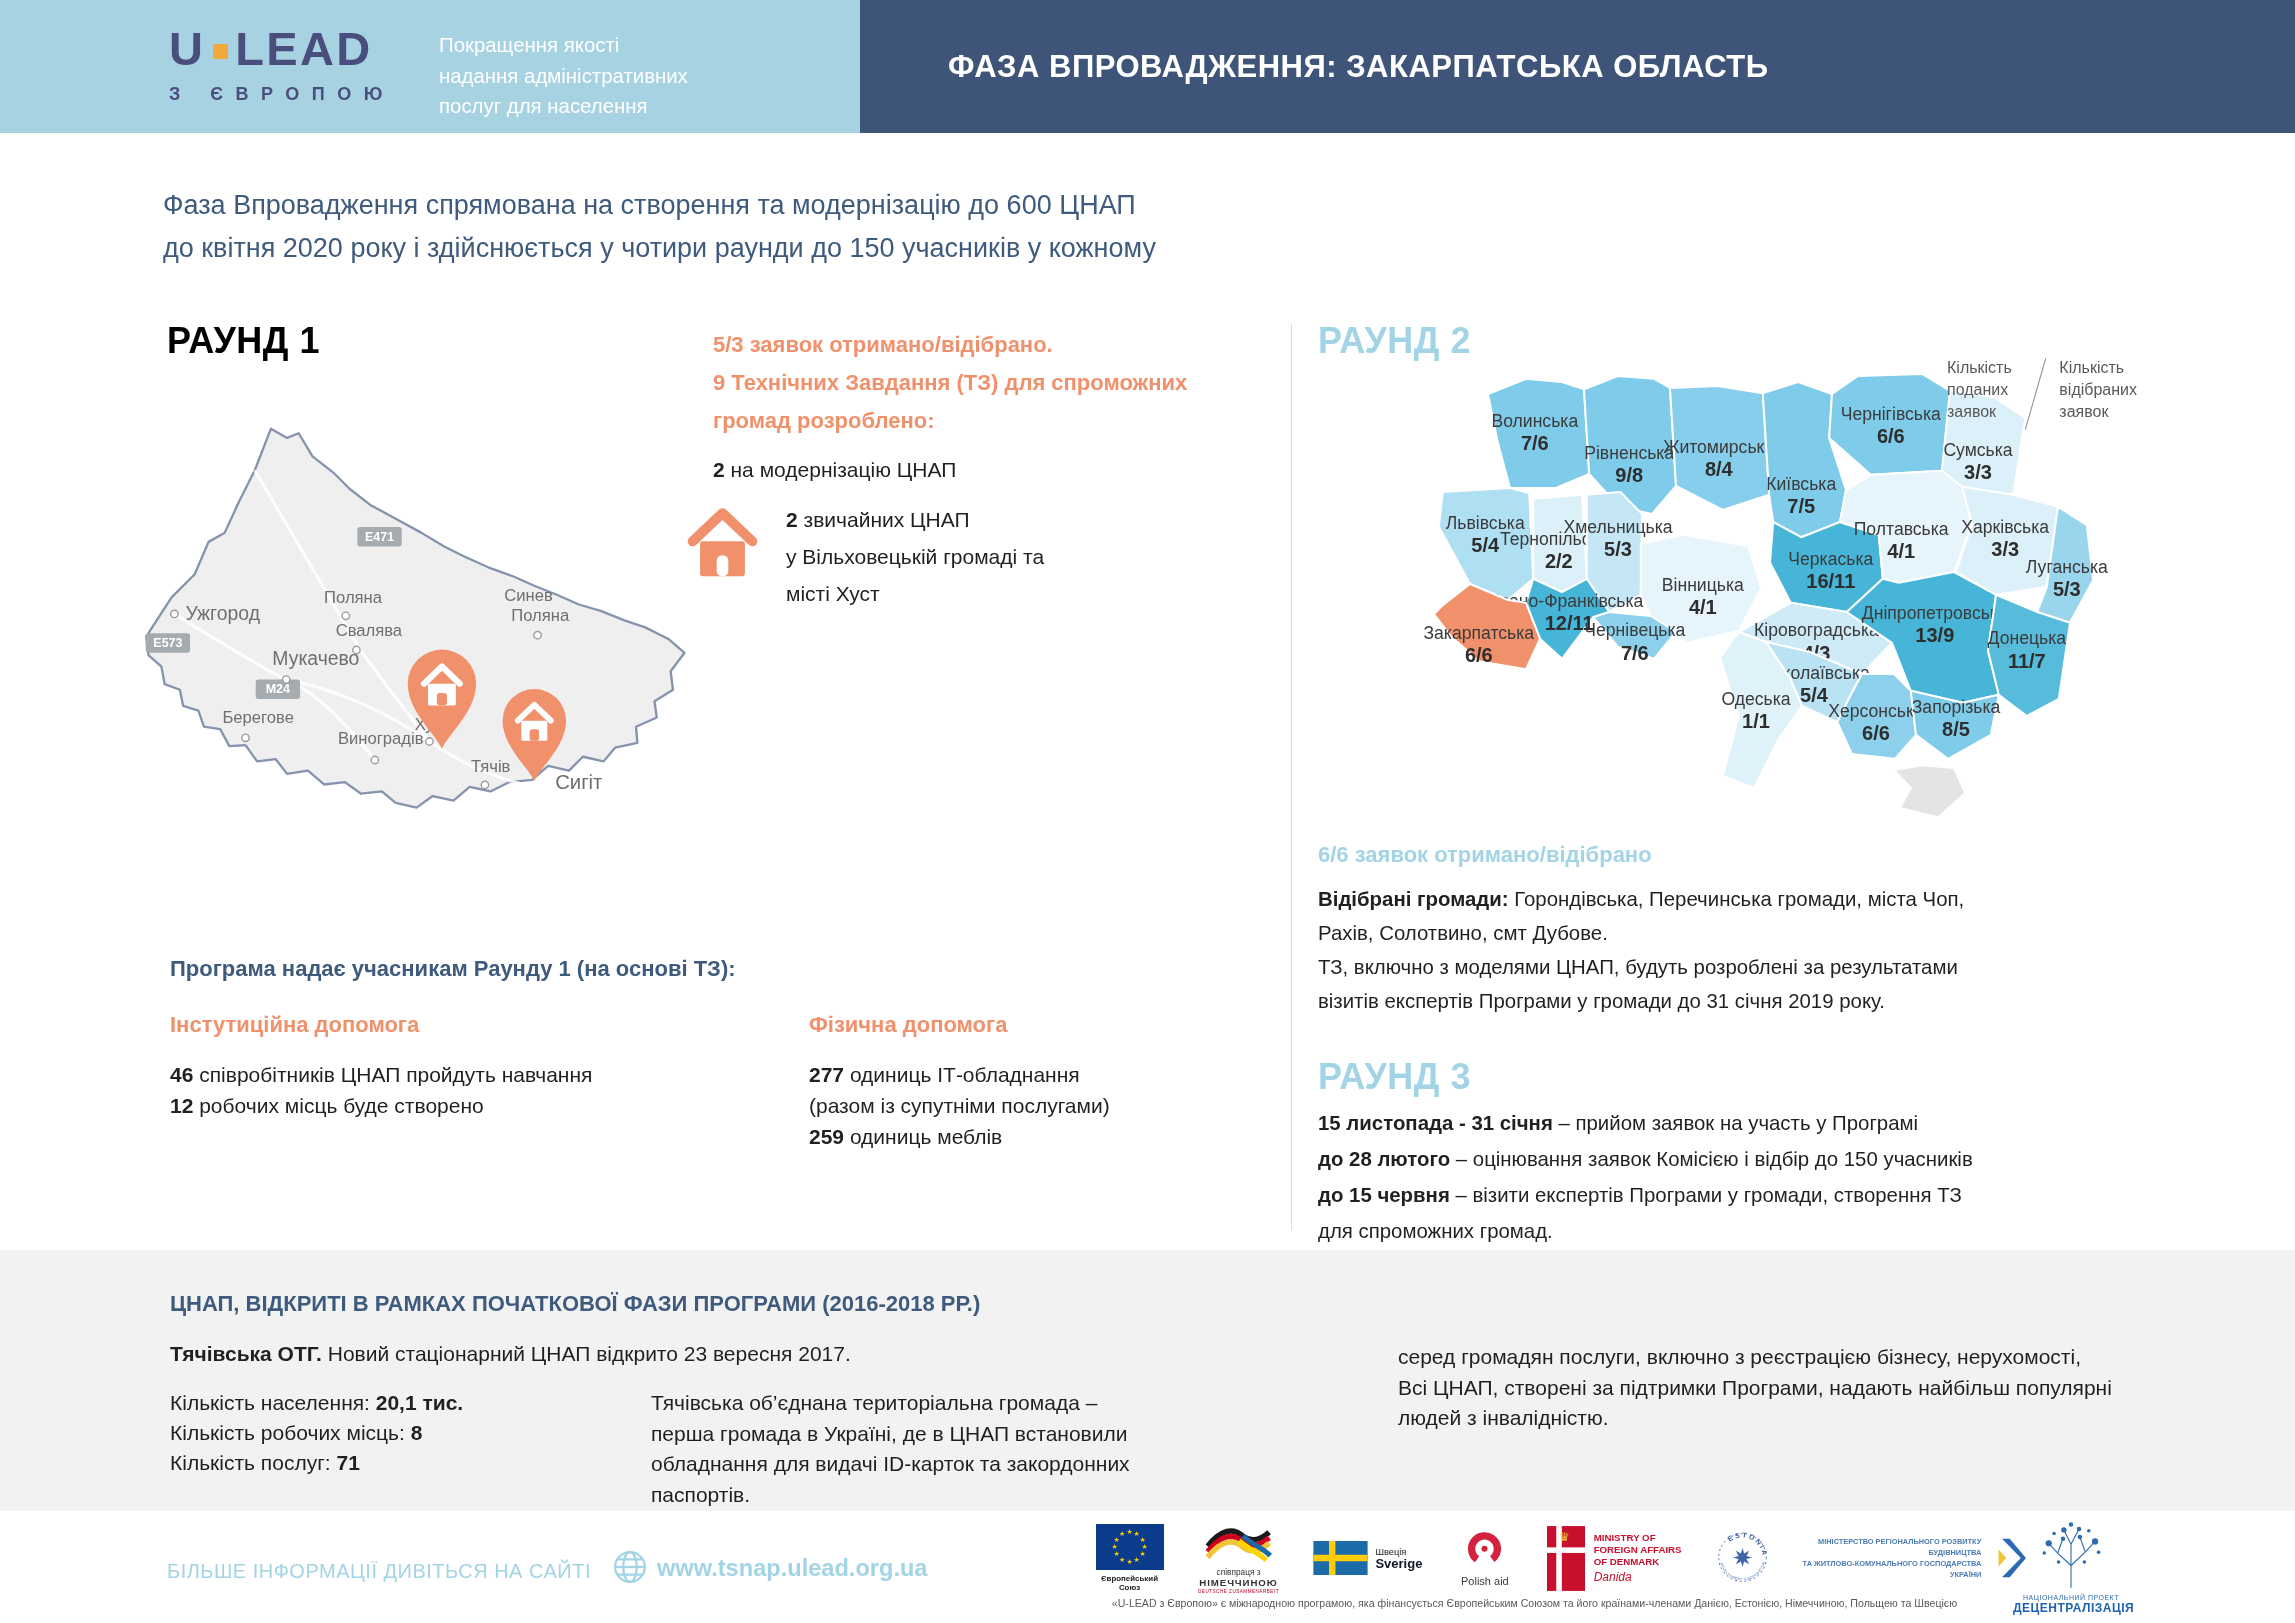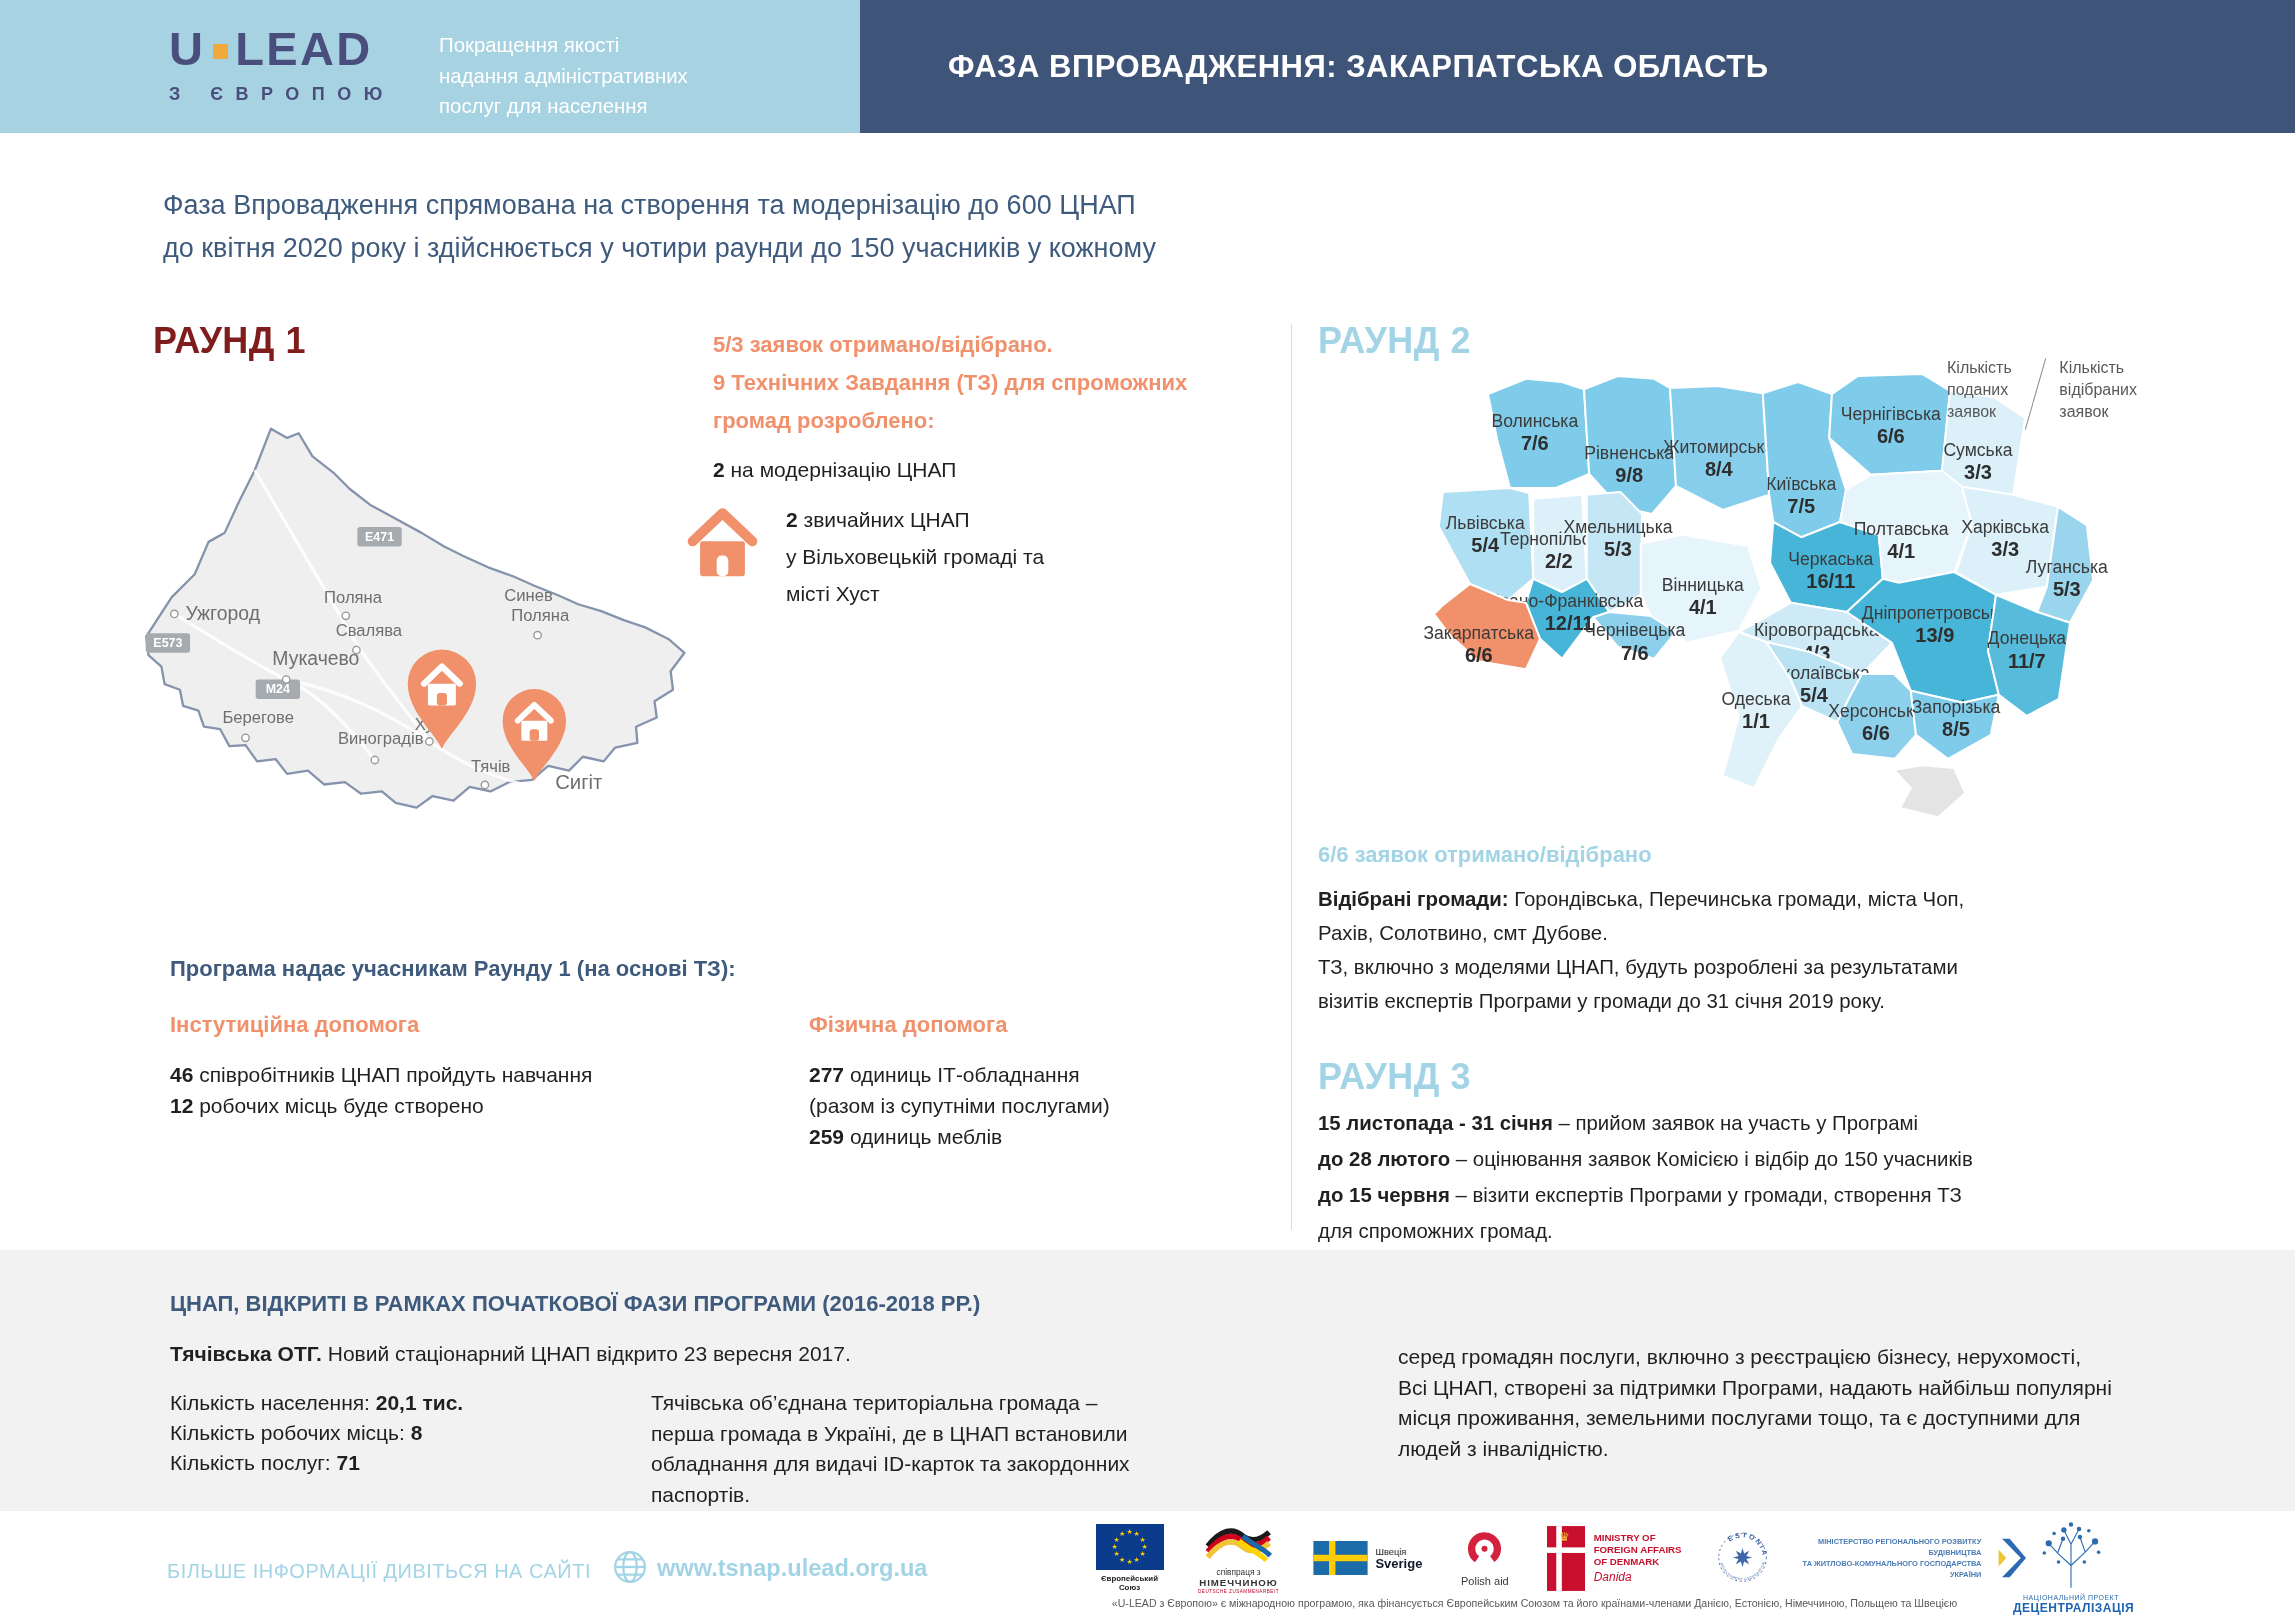--- a/index.html
+++ b/index.html
@@ -16,21 +16,21 @@
   .logo-row{display:flex;align-items:center;font-size:47px;font-weight:800;color:#4A4E7C;letter-spacing:2.3px;line-height:1}
   .logo-square{width:15.3px;height:15.3px;background:#F2A93B;display:inline-block;margin:4.6px 7.4px 0 7.4px}
   .logo-sub{margin-top:12px;font-size:18px;font-weight:700;color:#4A4E7C;letter-spacing:12.5px;white-space:nowrap}
   .tagline{position:absolute;left:439px;top:30px;color:#fff;font-size:20.4px;line-height:30.5px;font-weight:400}
 
   
   .intro{position:absolute;left:163px;top:184px;font-size:27px;line-height:43px;color:#3E5A7D;font-weight:500;white-space:nowrap}
 
   
   .h-round{position:absolute;font-size:36px;font-weight:800;letter-spacing:0.5px;white-space:nowrap}
-  #round1-h{left:153px;top:320px;color:#7f1d1d}
+  #round1-h{left:167px;top:320px;color:#000000}
   #round2-h{left:1318px;top:320px;color:#A2D4E6}
   #round3-h{left:1318px;top:1056px;color:#A2D4E6}
 
   
   #zk-map{position:absolute;left:139px;top:394px;width:555px;height:439px}
   #r1-stats{position:absolute;left:713px;top:326px;font-size:22px;font-weight:700;color:#F0916C;line-height:38px;white-space:nowrap}
   #r1-modern{position:absolute;left:713px;top:458px;font-size:21px;white-space:nowrap}
   #house-icon{position:absolute;left:681px;top:499px;width:83px;height:88px}
   #house-text{position:absolute;left:786px;top:501px;font-size:21px;line-height:37px;white-space:nowrap}
   .city-label{fill:#6F6F6F}
@@ -383,21 +383,20 @@
   </div>
 <div id="ip-mid">
     <div>Тячівська об’єднана територіальна громада –</div>
     <div>перша громада в Україні, де в ЦНАП встановили</div>
     <div>обладнання для видачі ID-карток та закордонних</div>
     <div>паспортів.</div>
   </div>
 <div id="ip-right">
     <div>серед громадян послуги, включно з реєстрацією бізнесу, нерухомості,</div>
     <div>Всі ЦНАП, створені за підтримки Програми, надають найбільш популярні</div>
-    <div>місця проживання, земельними послугами тощо, та є доступними для</div>
     <div>людей з інвалідністю.</div>
   </div>
 
 <div id="f-info">БІЛЬШЕ ІНФОРМАЦІЇ ДИВІТЬСЯ НА САЙТІ</div>
 <svg id="f-globe" viewBox="0 0 80 80">
   <circle cx="40" cy="40" r="33" fill="none" stroke="#A2D4E6" stroke-width="5"></circle>
   <ellipse cx="40" cy="40" rx="15" ry="33" fill="none" stroke="#A2D4E6" stroke-width="5"></ellipse>
   <line x1="7" y1="40" x2="73" y2="40" stroke="#A2D4E6" stroke-width="5"></line>
   <line x1="12" y1="23" x2="68" y2="23" stroke="#A2D4E6" stroke-width="5"></line>
   <line x1="12" y1="57" x2="68" y2="57" stroke="#A2D4E6" stroke-width="5"></line>

